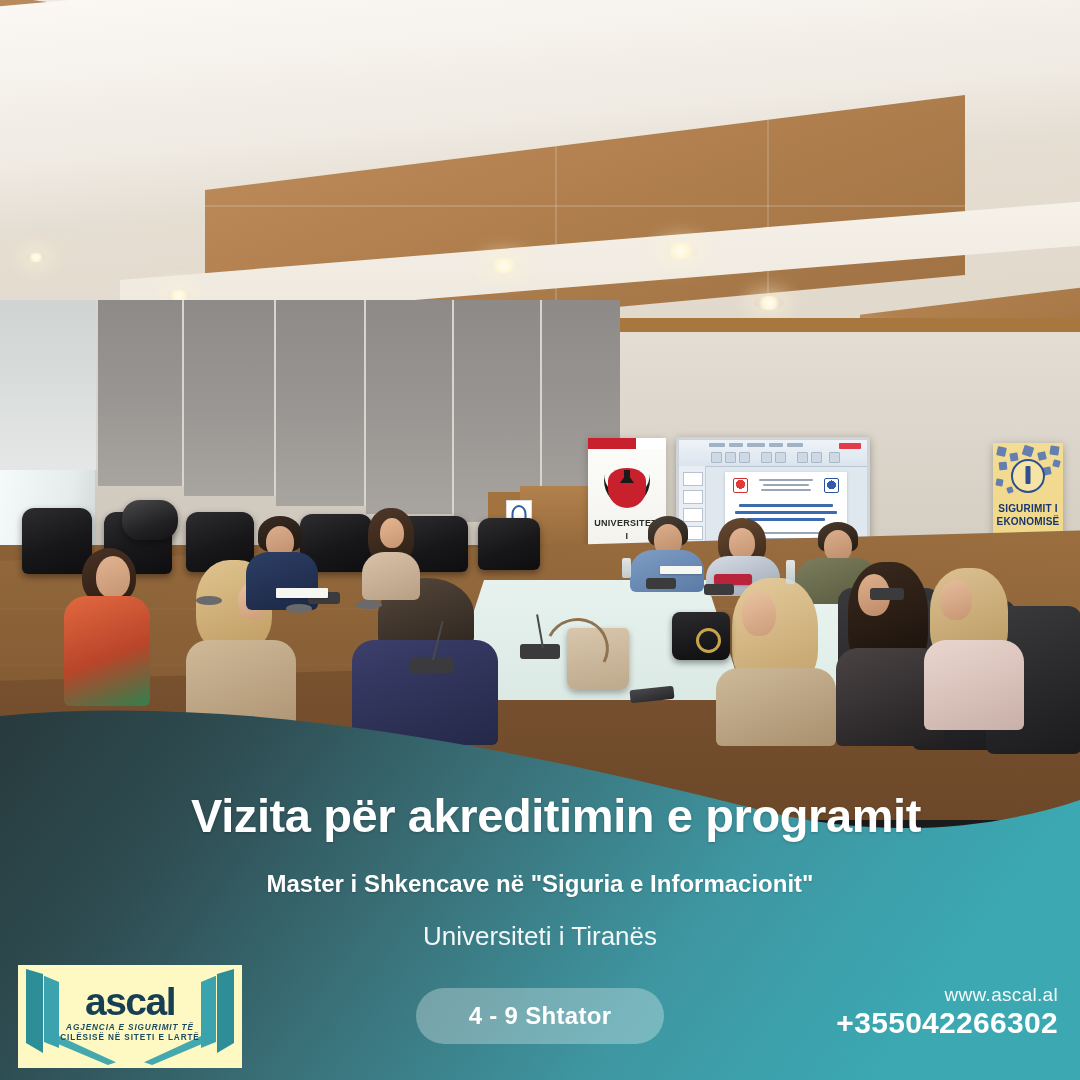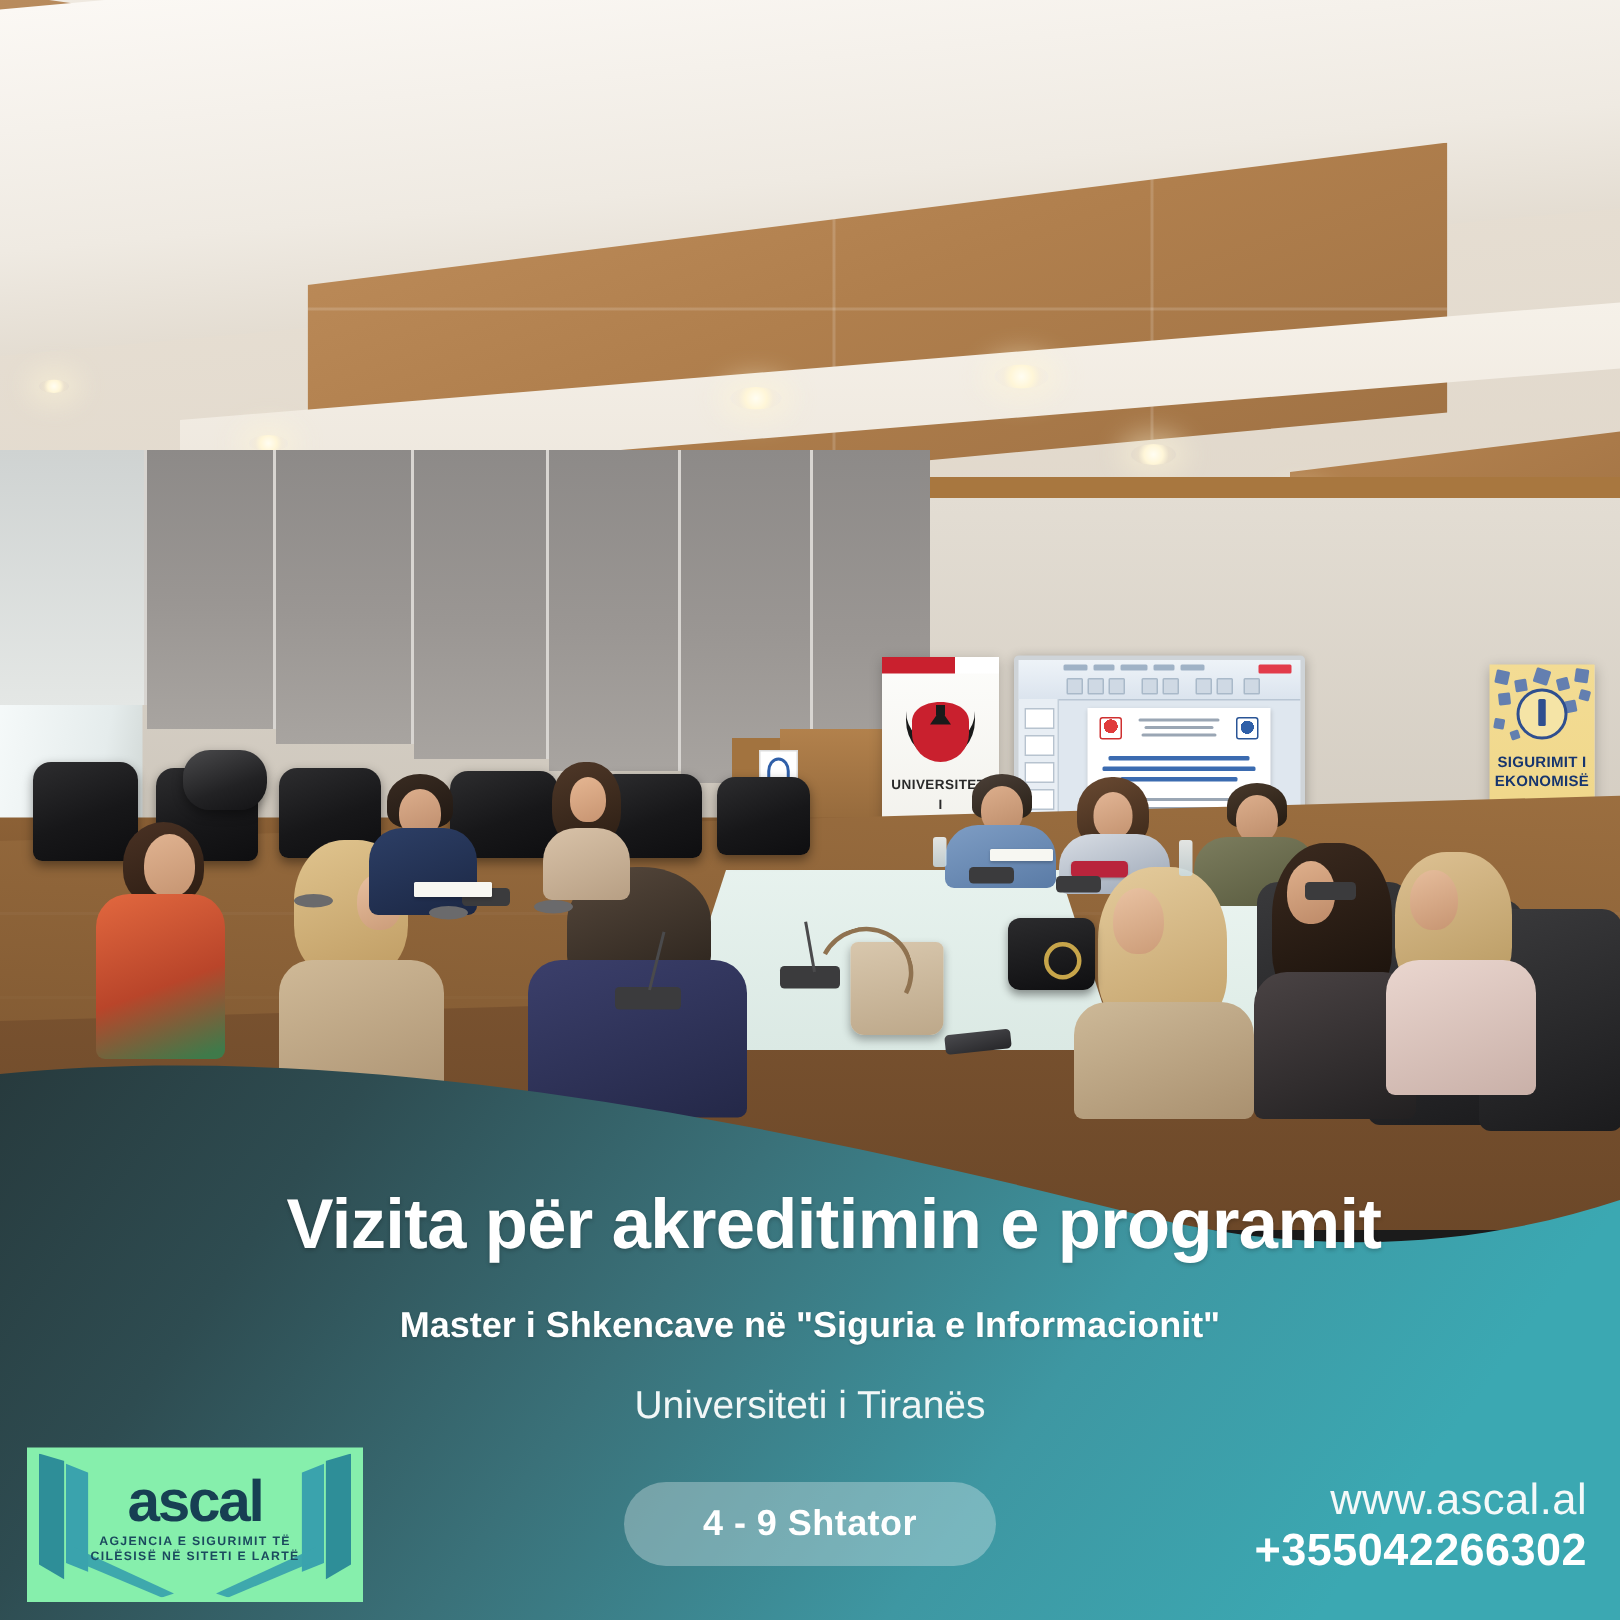--- a/index.html
+++ b/index.html
@@ -151,32 +151,32 @@
     color:#fff;font-size:24px;font-weight:700;text-shadow:0 1px 2px rgba(0,0,0,.18);}
   .org{position:absolute;left:0;right:0;top:201px;text-align:center;
     color:#f2f7f7;font-size:26px;font-weight:400;}
 
   .date-pill{position:absolute;left:50%;top:268px;transform:translateX(-50%);
     min-width:248px;height:56px;border-radius:28px;background:rgba(255,255,255,.30);
     display:flex;align-items:center;justify-content:center;}
   .date-pill span{color:#fff;font-size:24px;font-weight:700;letter-spacing:.3px;}
 
   .contact{position:absolute;right:22px;top:265px;text-align:right;line-height:1.06;}
-  .contact .web{color:#f4f9f9;font-size:29px;font-weight:300;letter-spacing:.3px;}
+  .contact .web{color:#f4f9f9;font-size:19px;font-weight:300;letter-spacing:.3px;}
   .contact .tel{color:#ffffff;font-size:30px;font-weight:700;letter-spacing:.3px;margin-top:2px;margin-left:48px;}
 
   
-  .logo{position:absolute;left:18px;top:965px;width:224px;height:103px;background:#86efac;overflow:hidden;}
+  .logo{position:absolute;left:18px;top:965px;width:224px;height:103px;background:#fef9c3;overflow:hidden;}
   .logo .bk{position:absolute;background:#2e8e98;}
   .logo .bk2{position:absolute;background:#3aa3ad;}
   .logo .wordmark{position:absolute;left:50%;top:17px;transform:translateX(-50%);
     color:#173f53;font-size:39px;font-weight:700;letter-spacing:-1.5px;line-height:39px;}
   .logo .tag1,.logo .tag2{position:absolute;left:0;right:0;text-align:center;
     color:#1b4a5e;font-size:8.2px;font-weight:700;letter-spacing:.9px;white-space:nowrap;}
-  .logo .tag1{top:58px;} .logo .tag2{top:68px;}
+  .logo .tag1{top:58px;font-style:italic;} .logo .tag2{top:68px;}
 </style>
 </head>
 <body>
 
 <div id="canvas">
 
   <div class="photo">
 
     <div class="ceil-base"></div>
     <div class="ceil-wood-top"></div>

